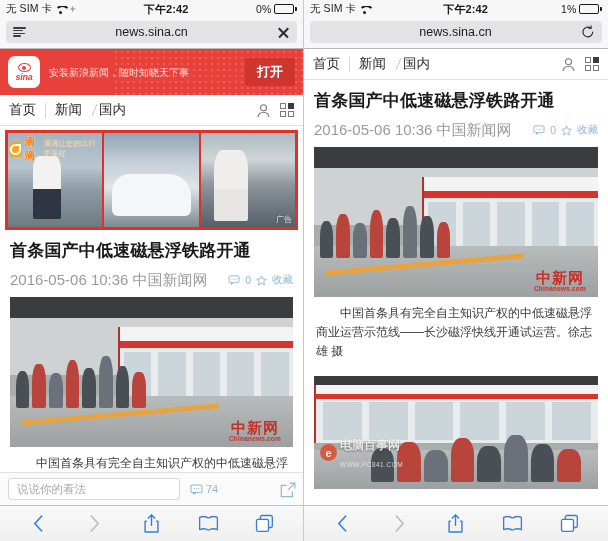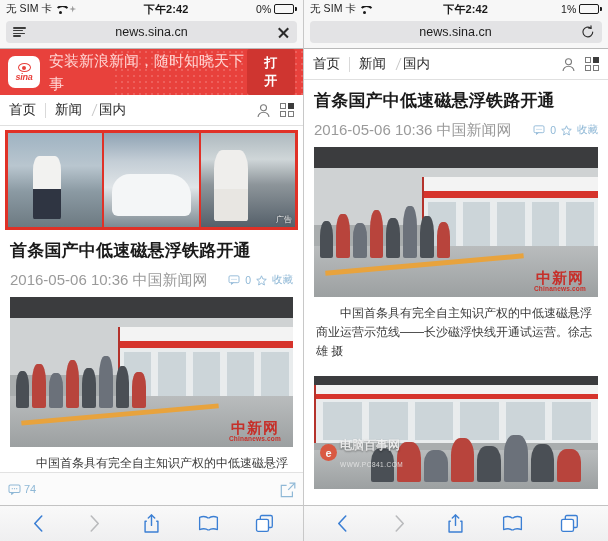--- a/index.html
+++ b/index.html
@@ -76,21 +76,21 @@
                flex:0 0 32px; display:flex; flex-direction:column;
                align-items:center; justify-content:center; position:relative; z-index:2;}
   .sina-eye { width:13px; height:9px; border:1.6px solid #e8413c; border-radius:50%;
               position:relative; }
   .sina-eye::after{ content:""; position:absolute; left:3.6px; top:2px;
                     width:4px;height:4px;background:#e8413c;border-radius:50%;}
   .sina-word { font-size: 9px; font-weight: bold; color:#e8413c; font-style: italic;
                letter-spacing:-.3px; line-height:1; margin-top:1px; }
   .ab-txt { margin-left: 9px; z-index:2; }
   .ab-title { font-size: 13.5px; color:#fff; font-weight: bold; line-height: 1.25; }
-  .ab-sub { font-size: 15px; color:#ffd5d3; line-height: 1.5; margin-top:1px; }
+  .ab-sub { font-size: 10px; color:#ffd5d3; line-height: 1.5; margin-top:1px; }
   .ab-open { margin-left:auto; z-index:2; background:#cf3530; color:#fff;
              font-size: 13px; font-weight:bold; border-radius:3px;
              padding: 5px 12px; border:none; cursor:pointer; }
 
   
   .sitenav { flex:0 0 31px; display:flex; align-items:center; padding:0 9px;
              border-bottom:1px solid #e0e0e0; background:#fff; }
   .nav-home { font-size: 13.5px; color:#2b2b2b; padding-right:9px; }
   .nav-sep { width:1px; height:15px; background:#d9d9d9; }
   .nav-crumb { display:flex; align-items:center; font-size:13.5px; color:#2b2b2b; }
@@ -278,20 +278,25 @@
             <span></span>
         </span>
       </span>
     </div>
 
     <div class="content">
 
       <div class="ad-strip">
         <div class="ad-cell">
           <div class="ph ph1"></div>
+          <div class="ad-badge">
+            <span class="didi-mark"></span>
+            <span class="didi-word">滴滴</span>
+            <span class="didi-slogan">滴滴让您的出行更美好</span>
+          </div>
         </div>
         <div class="ad-cell">
           <div class="ph ph2"></div>
         </div>
         <div class="ad-cell">
           <div class="ph ph3"></div>
           <span class="ad-label">广告</span>
         </div>
       </div>
 
@@ -347,20 +352,21 @@
         </div>
         <div class="wm-cns">
           <div class="big">中新网</div>
           <div class="small">Chinanews.com</div>
         </div>
       </div>
 
       <div class="art-cap">中国首条具有完全自主知识产权的中低速磁悬浮商业运营示范线——长沙磁浮快线开通试运营。徐志雄 摄</div>
 
       <div class="cmtbar">
+        <div class="cmt-input">说说你的看法</div>
         <span class="cmt-count">
           <span class="cmt-ico">
             <svg viewBox="0 0 14 12" width="13" height="11">
               <rect x="1" y="1" width="12" height="8.2" rx="1.4" fill="none" stroke="#8fb8d6" stroke-width="1.1"></rect>
               <path d="M4 9.2 L4 11.3 L6.4 9.2" fill="none" stroke="#8fb8d6" stroke-width="1.1"></path>
               <circle cx="4.6" cy="5.1" r=".7" fill="#8fb8d6"></circle>
               <circle cx="7" cy="5.1" r=".7" fill="#8fb8d6"></circle>
               <circle cx="9.4" cy="5.1" r=".7" fill="#8fb8d6"></circle>
             </svg>
           </span>

